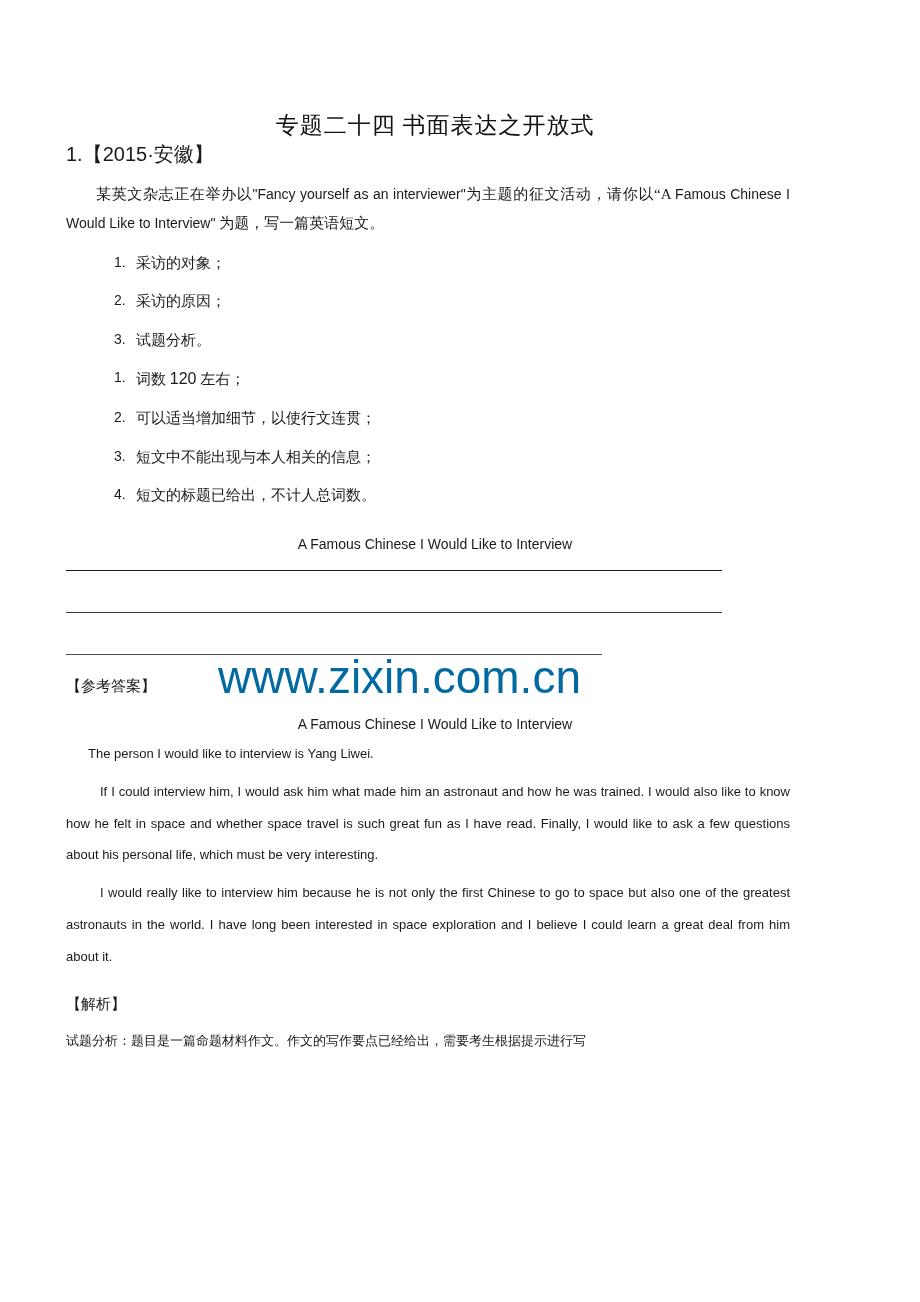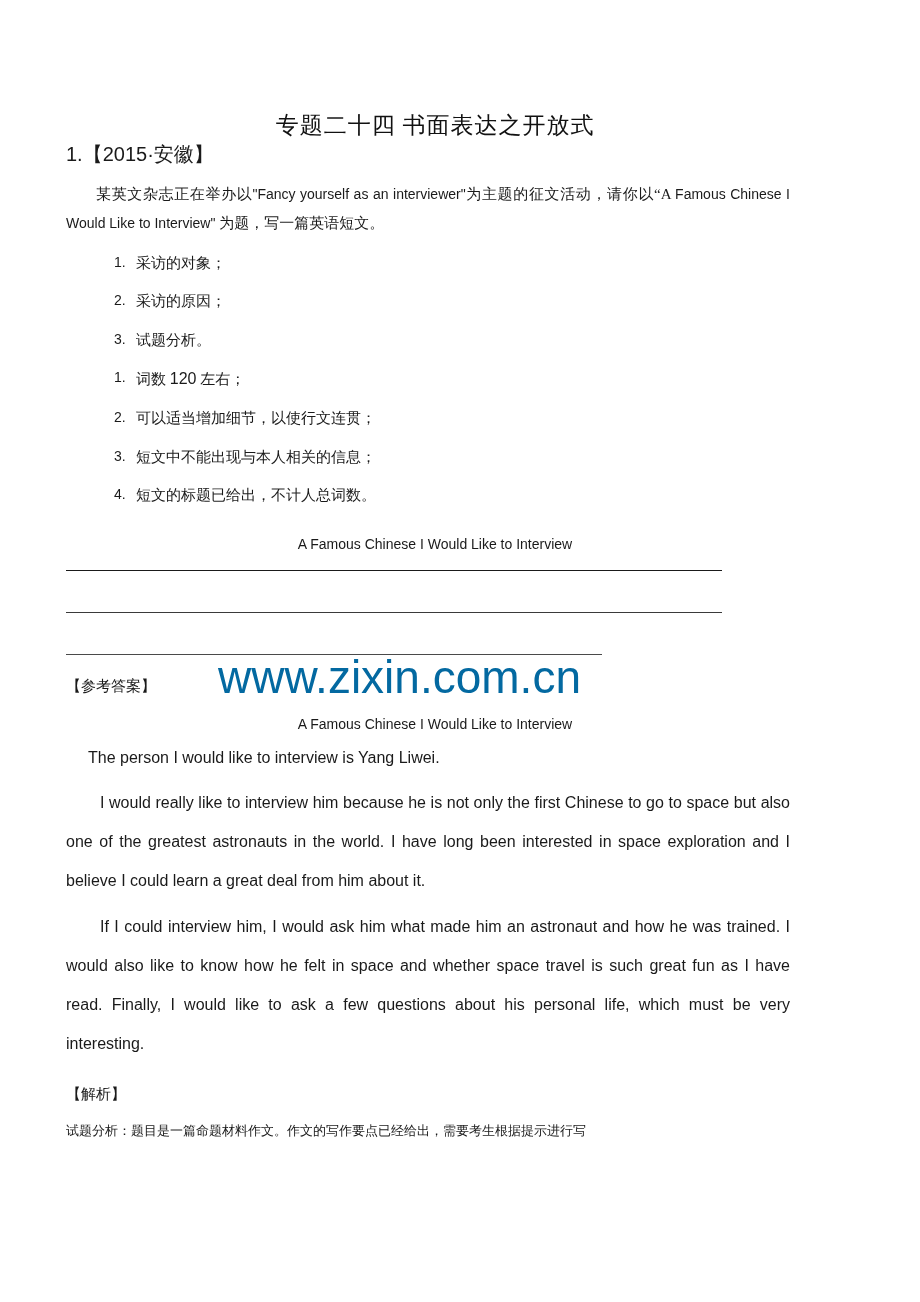--- a/index.html
+++ b/index.html
@@ -142,21 +142,21 @@
 
   .answer-title {
     text-align: center;
     font-family: "Liberation Sans", "DejaVu Sans", sans-serif;
     font-size: 14px;
     margin-top: 20px;
   }
 
   .en-para {
     font-family: "Liberation Sans", "DejaVu Sans", sans-serif;
-    font-size: 16px;
+    font-size: 13px;
     line-height: 2.45;
     margin: 6px 0 0 -14px;
     text-align: left;
     text-indent: 22px;
   }
   .en-para.justify {
     text-align: justify;
     text-indent: 34px;
   }
 
@@ -204,21 +204,21 @@
       <div class="rule r1"></div>
       <div class="rule r2"></div>
       <div class="rule r3"></div>
     </div>
 
     <div class="tag-line">【参考答案】</div>
 
     <div class="answer-title">A Famous Chinese I Would Like to Interview</div>
 
     <p class="en-para">The person I would like to interview is Yang Liwei.</p>
+    <p class="en-para justify">If I could interview him, I would ask him what made him an astronaut and how he was trained. I would also like to know how he felt in space and whether space travel is such great fun as I have read. Finally, I would like to ask a few questions about his personal life, which must be very interesting.</p>
     <p class="en-para justify">I would really like to interview him because he is not only the first Chinese to go to space but also one of the greatest astronauts in the world. I have long been interested in space exploration and I believe I could learn a great deal from him about it.</p>
-    <p class="en-para justify">If I could interview him, I would ask him what made him an astronaut and how he was trained. I would also like to know how he felt in space and whether space travel is such great fun as I have read. Finally, I would like to ask a few questions about his personal life, which must be very interesting.</p>
 
     <div class="tag-line">【解析】</div>
 
     <p class="cn-para">试题分析：题目是一篇命题材料作文。作文的写作要点已经给出，需要考生根据提示进行写</p>
 
   </div>
 </div>
 
 </body></html>

